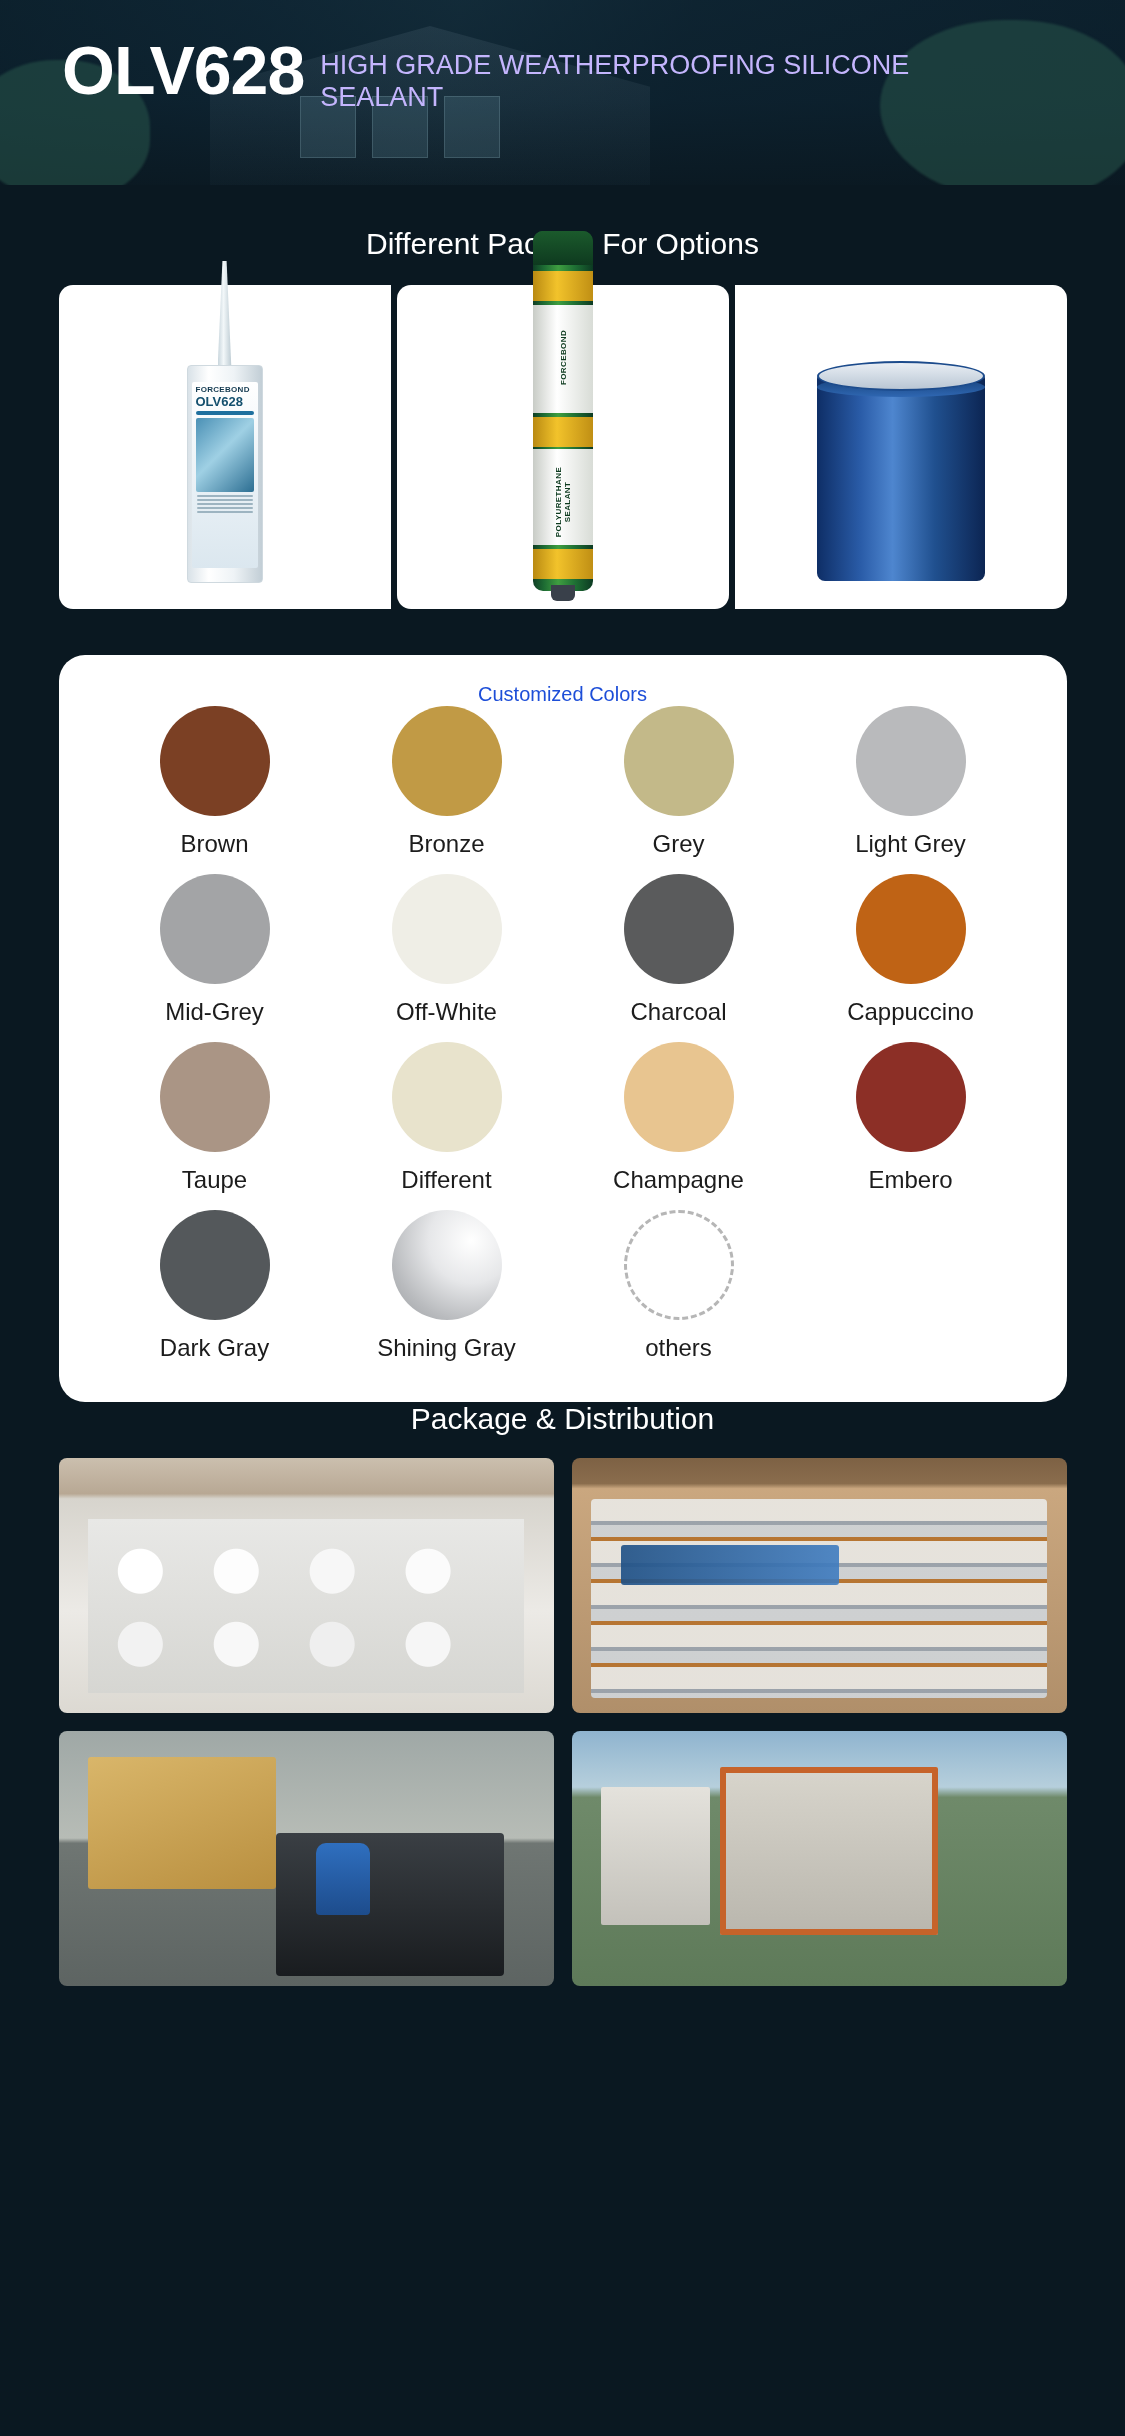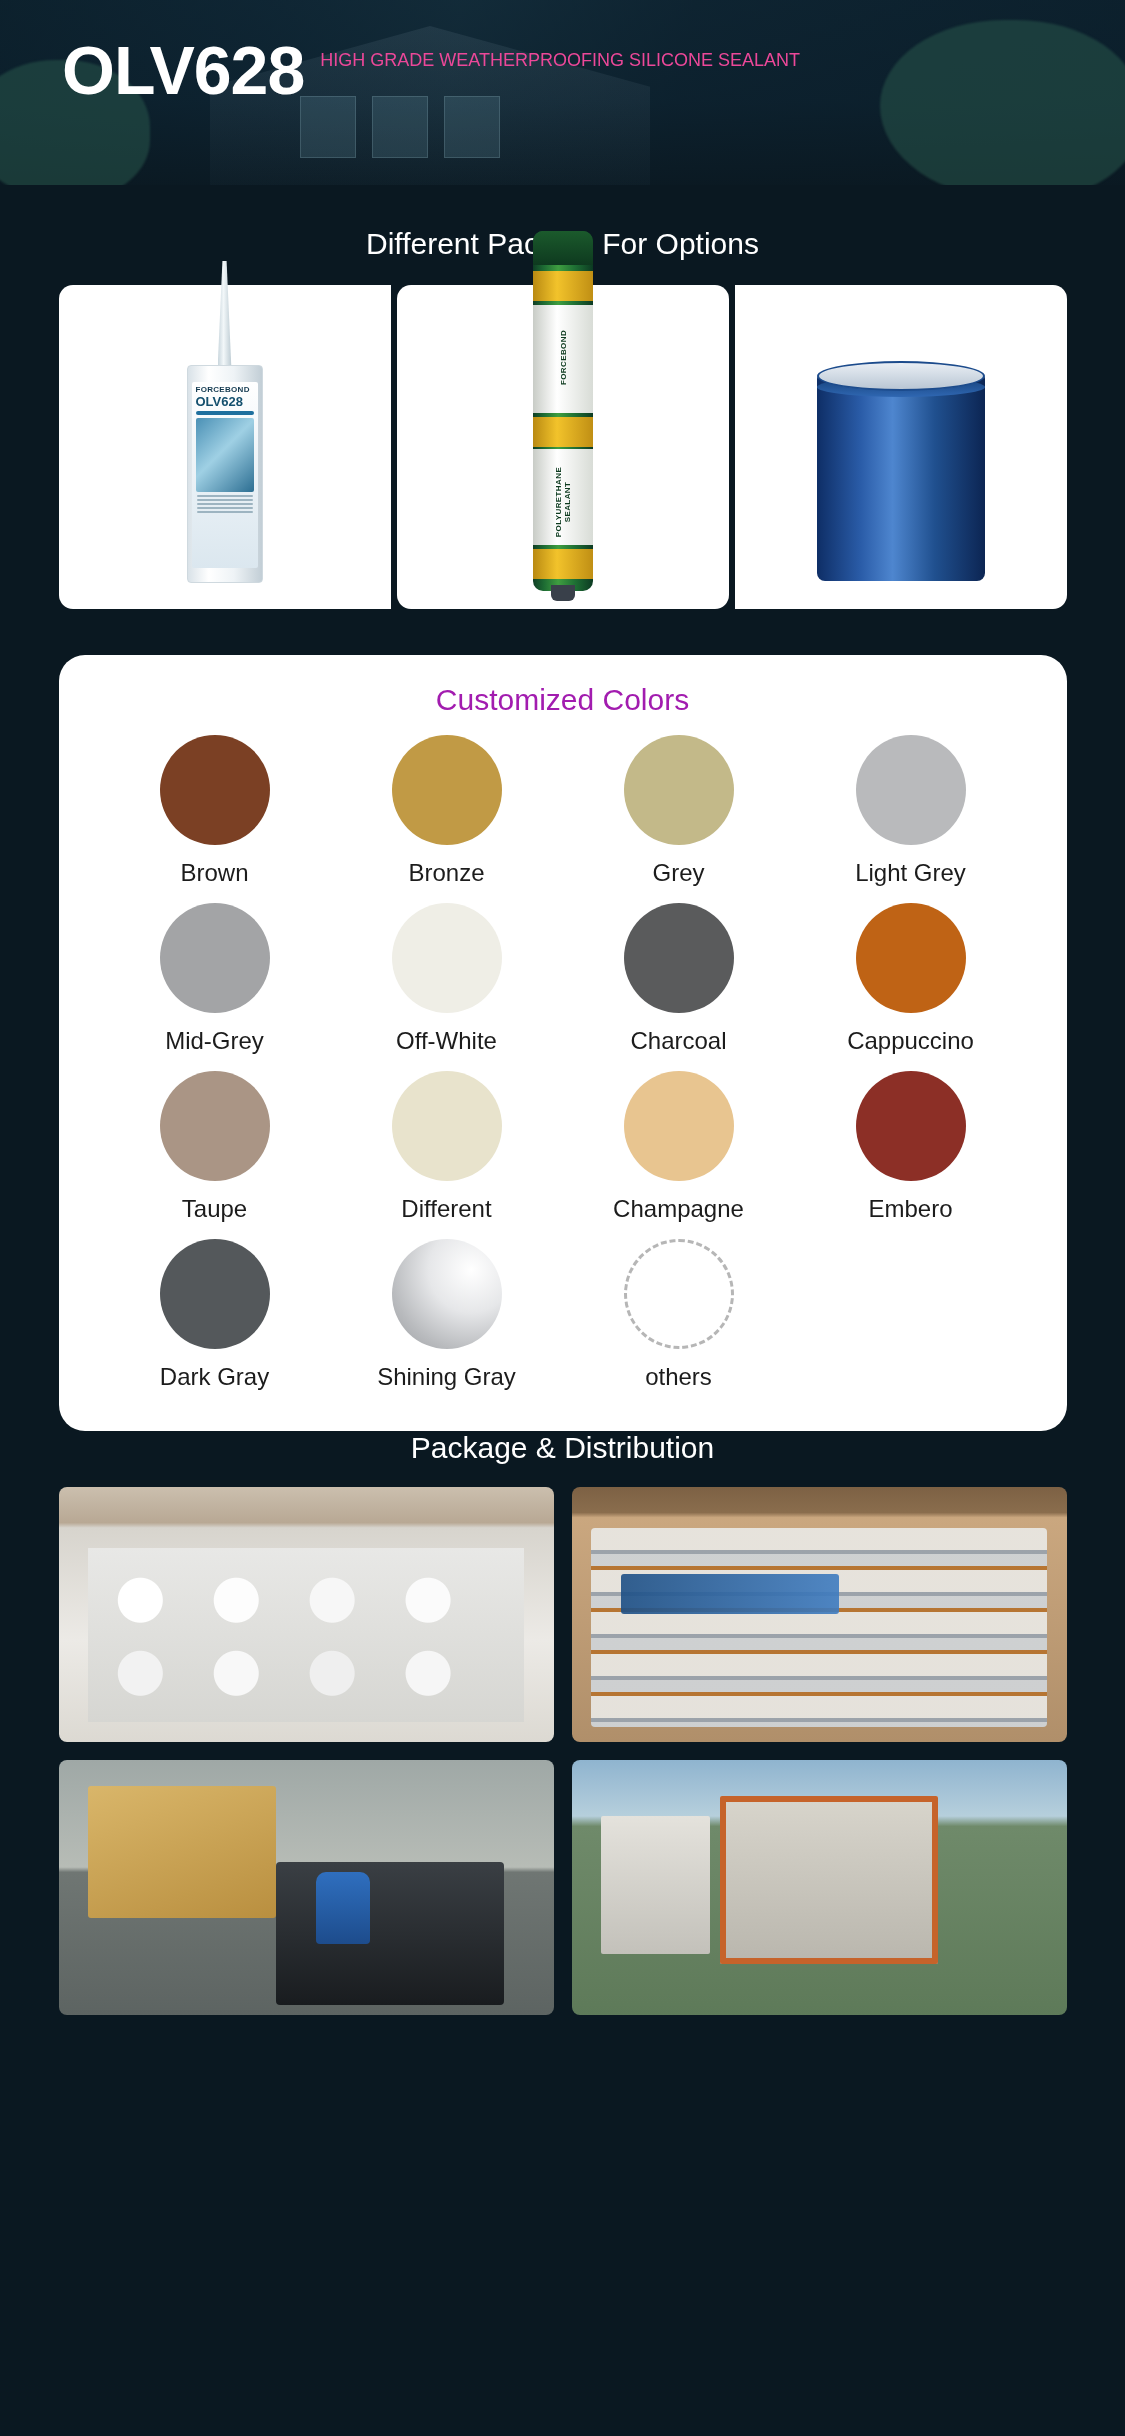--- a/index.html
+++ b/index.html
@@ -62,22 +62,22 @@
     gap: 16px;
   }
   .hero-code {
     color: #ffffff;
     font-size: 68px;
     font-weight: 700;
     letter-spacing: -1px;
     line-height: 0.95;
   }
   .hero-sub {
-    color: #ec4899;
-    font-size: 18px;
+    color: #c4b5fd;
+    font-size: 27px;
     font-weight: 400;
     line-height: 1.18;
     padding-top: 12px;
     max-width: 640px;
   }
 
   
   .section-title {
     color: #ffffff;
     text-align: center;
@@ -209,24 +209,24 @@
   
   .colors-card {
     margin: 46px auto 0 auto;
     width: 1008px;
     background: #ffffff;
     border-radius: 26px;
     padding: 28px 40px 40px 40px;
   }
   .colors-title {
     text-align: center;
-    font-size: 30px;
-    color: #a21caf;
+    font-size: 20px;
+    color: #1d4ed8;
     font-weight: 400;
-    margin-bottom: 18px;
+    margin-bottom: 0;
   }
   .swatch-grid {
     display: grid;
     grid-template-columns: repeat(4, 1fr);
     row-gap: 16px;
   }
   .swatch-cell {
     display: flex;
     flex-direction: column;
     align-items: center;

